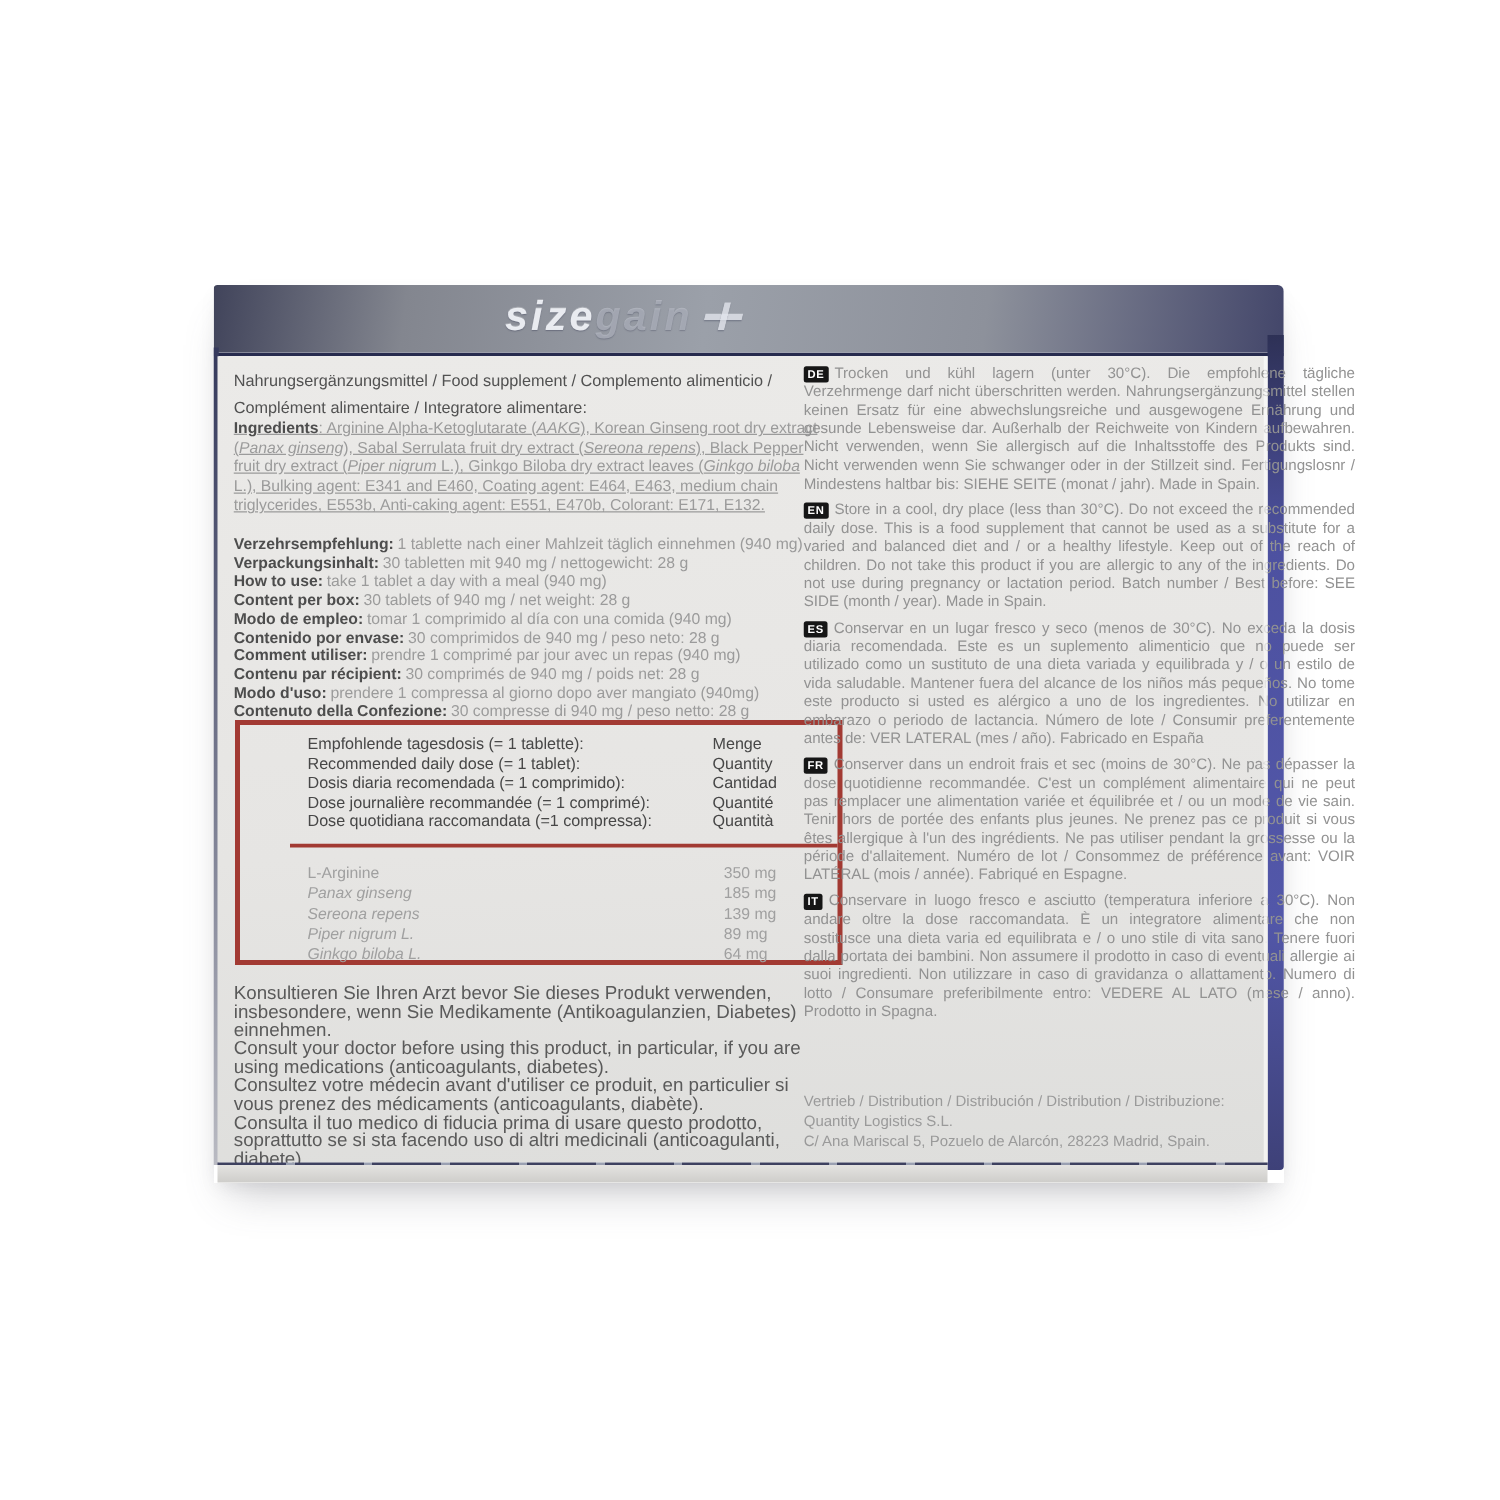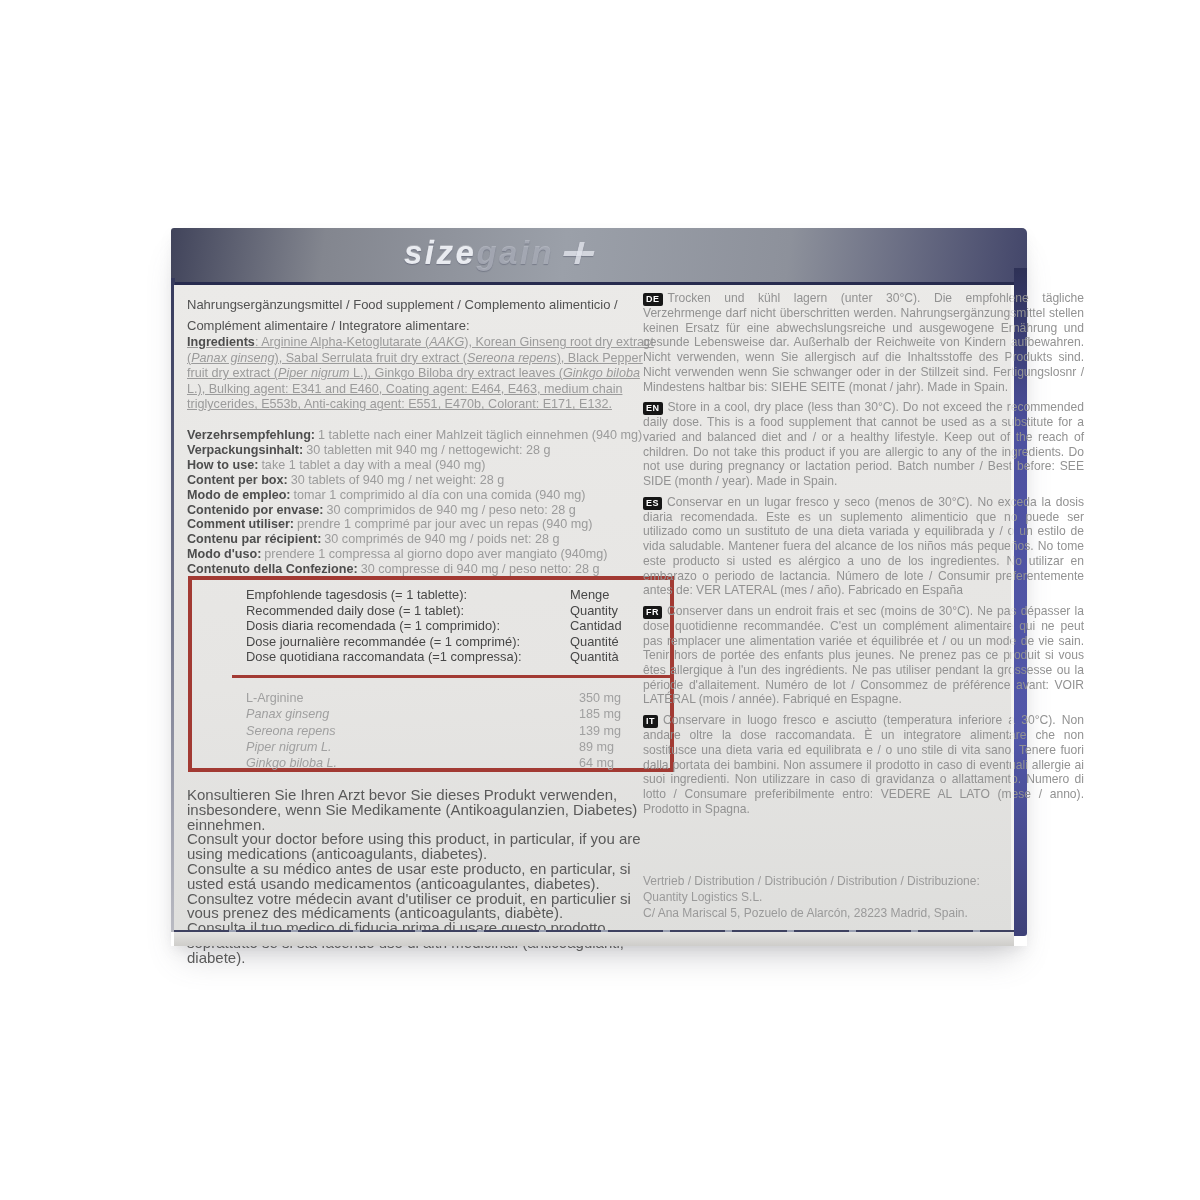--- a/index.html
+++ b/index.html
@@ -138,21 +138,20 @@
           <div class="amount-row it"><span class="a-name">Panax ginseng</span><span class="a-amt">185 mg</span></div>
           <div class="amount-row it"><span class="a-name">Sereona repens</span><span class="a-amt">139 mg</span></div>
           <div class="amount-row it"><span class="a-name">Piper nigrum L.</span><span class="a-amt">89 mg</span></div>
           <div class="amount-row it"><span class="a-name">Ginkgo biloba L.</span><span class="a-amt">64 mg</span></div>
         </div>
       </div>
 
       <div class="warnings">
         <p>Konsultieren Sie Ihren Arzt bevor Sie dieses Produkt verwenden, insbesondere, wenn Sie Medikamente (Antikoagulanzien, Diabetes) einnehmen.</p>
         <p>Consult your doctor before using this product, in particular, if you are using medications (anticoagulants, diabetes).</p>
-        <p>Consulte a su médico antes de usar este producto, en particular, si usted está usando medicamentos (anticoagulantes, diabetes).</p>
         <p>Consultez votre médecin avant d'utiliser ce produit, en particulier si vous prenez des médicaments (anticoagulants, diabète).</p>
         <p>Consulta il tuo medico di fiducia prima di usare questo prodotto, soprattutto se si sta facendo uso di altri medicinali (anticoagulanti, diabete).</p>
       </div>
     </div>
 
     <div class="col-right">
       <p class="side-block"><span class="badge">DE</span><span>Trocken und kühl lagern (unter 30°C). Die empfohlene tägliche Verzehrmenge darf nicht überschritten werden. Nahrungsergänzungsmittel stellen keinen Ersatz für eine abwechslungsreiche und ausgewogene Ernährung und gesunde Lebensweise dar. Außerhalb der Reichweite von Kindern aufbewahren. Nicht verwenden, wenn Sie allergisch auf die Inhaltsstoffe des Produkts sind. Nicht verwenden wenn Sie schwanger oder in der Stillzeit sind. Fertigungslosnr / Mindestens haltbar bis: SIEHE SEITE (monat / jahr). Made in Spain.</span></p>
       <p class="side-block"><span class="badge">EN</span><span>Store in a cool, dry place (less than 30°C). Do not exceed the recommended daily dose. This is a food supplement that cannot be used as a substitute for a varied and balanced diet and / or a healthy lifestyle. Keep out of the reach of children. Do not take this product if you are allergic to any of the ingredients. Do not use during pregnancy or lactation period. Batch number / Best before: SEE SIDE (month / year). Made in Spain.</span></p>
       <p class="side-block"><span class="badge">ES</span><span>Conservar en un lugar fresco y seco (menos de 30°C). No exceda la dosis diaria recomendada. Este es un suplemento alimenticio que no puede ser utilizado como un sustituto de una dieta variada y equilibrada y / o un estilo de vida saludable. Mantener fuera del alcance de los niños más pequeños. No tome este producto si usted es alérgico a uno de los ingredientes. No utilizar en embarazo o periodo de lactancia. Número de lote / Consumir preferentemente antes de: VER LATERAL (mes / año). Fabricado en  España</span></p>
       <p class="side-block"><span class="badge">FR</span><span>Conserver dans un endroit frais et sec (moins de 30°C). Ne pas dépasser la dose quotidienne recommandée. C'est un complément alimentaire qui ne peut pas remplacer une alimentation variée et équilibrée et / ou un mode de vie sain. Tenir hors de portée des enfants plus jeunes. Ne prenez pas ce produit si vous êtes allergique à l'un des ingrédients. Ne pas utiliser pendant la grossesse ou la période d'allaitement. Numéro de lot / Consommez de préférence avant: VOIR LATÉRAL (mois / année). Fabriqué en Espagne.</span></p>

